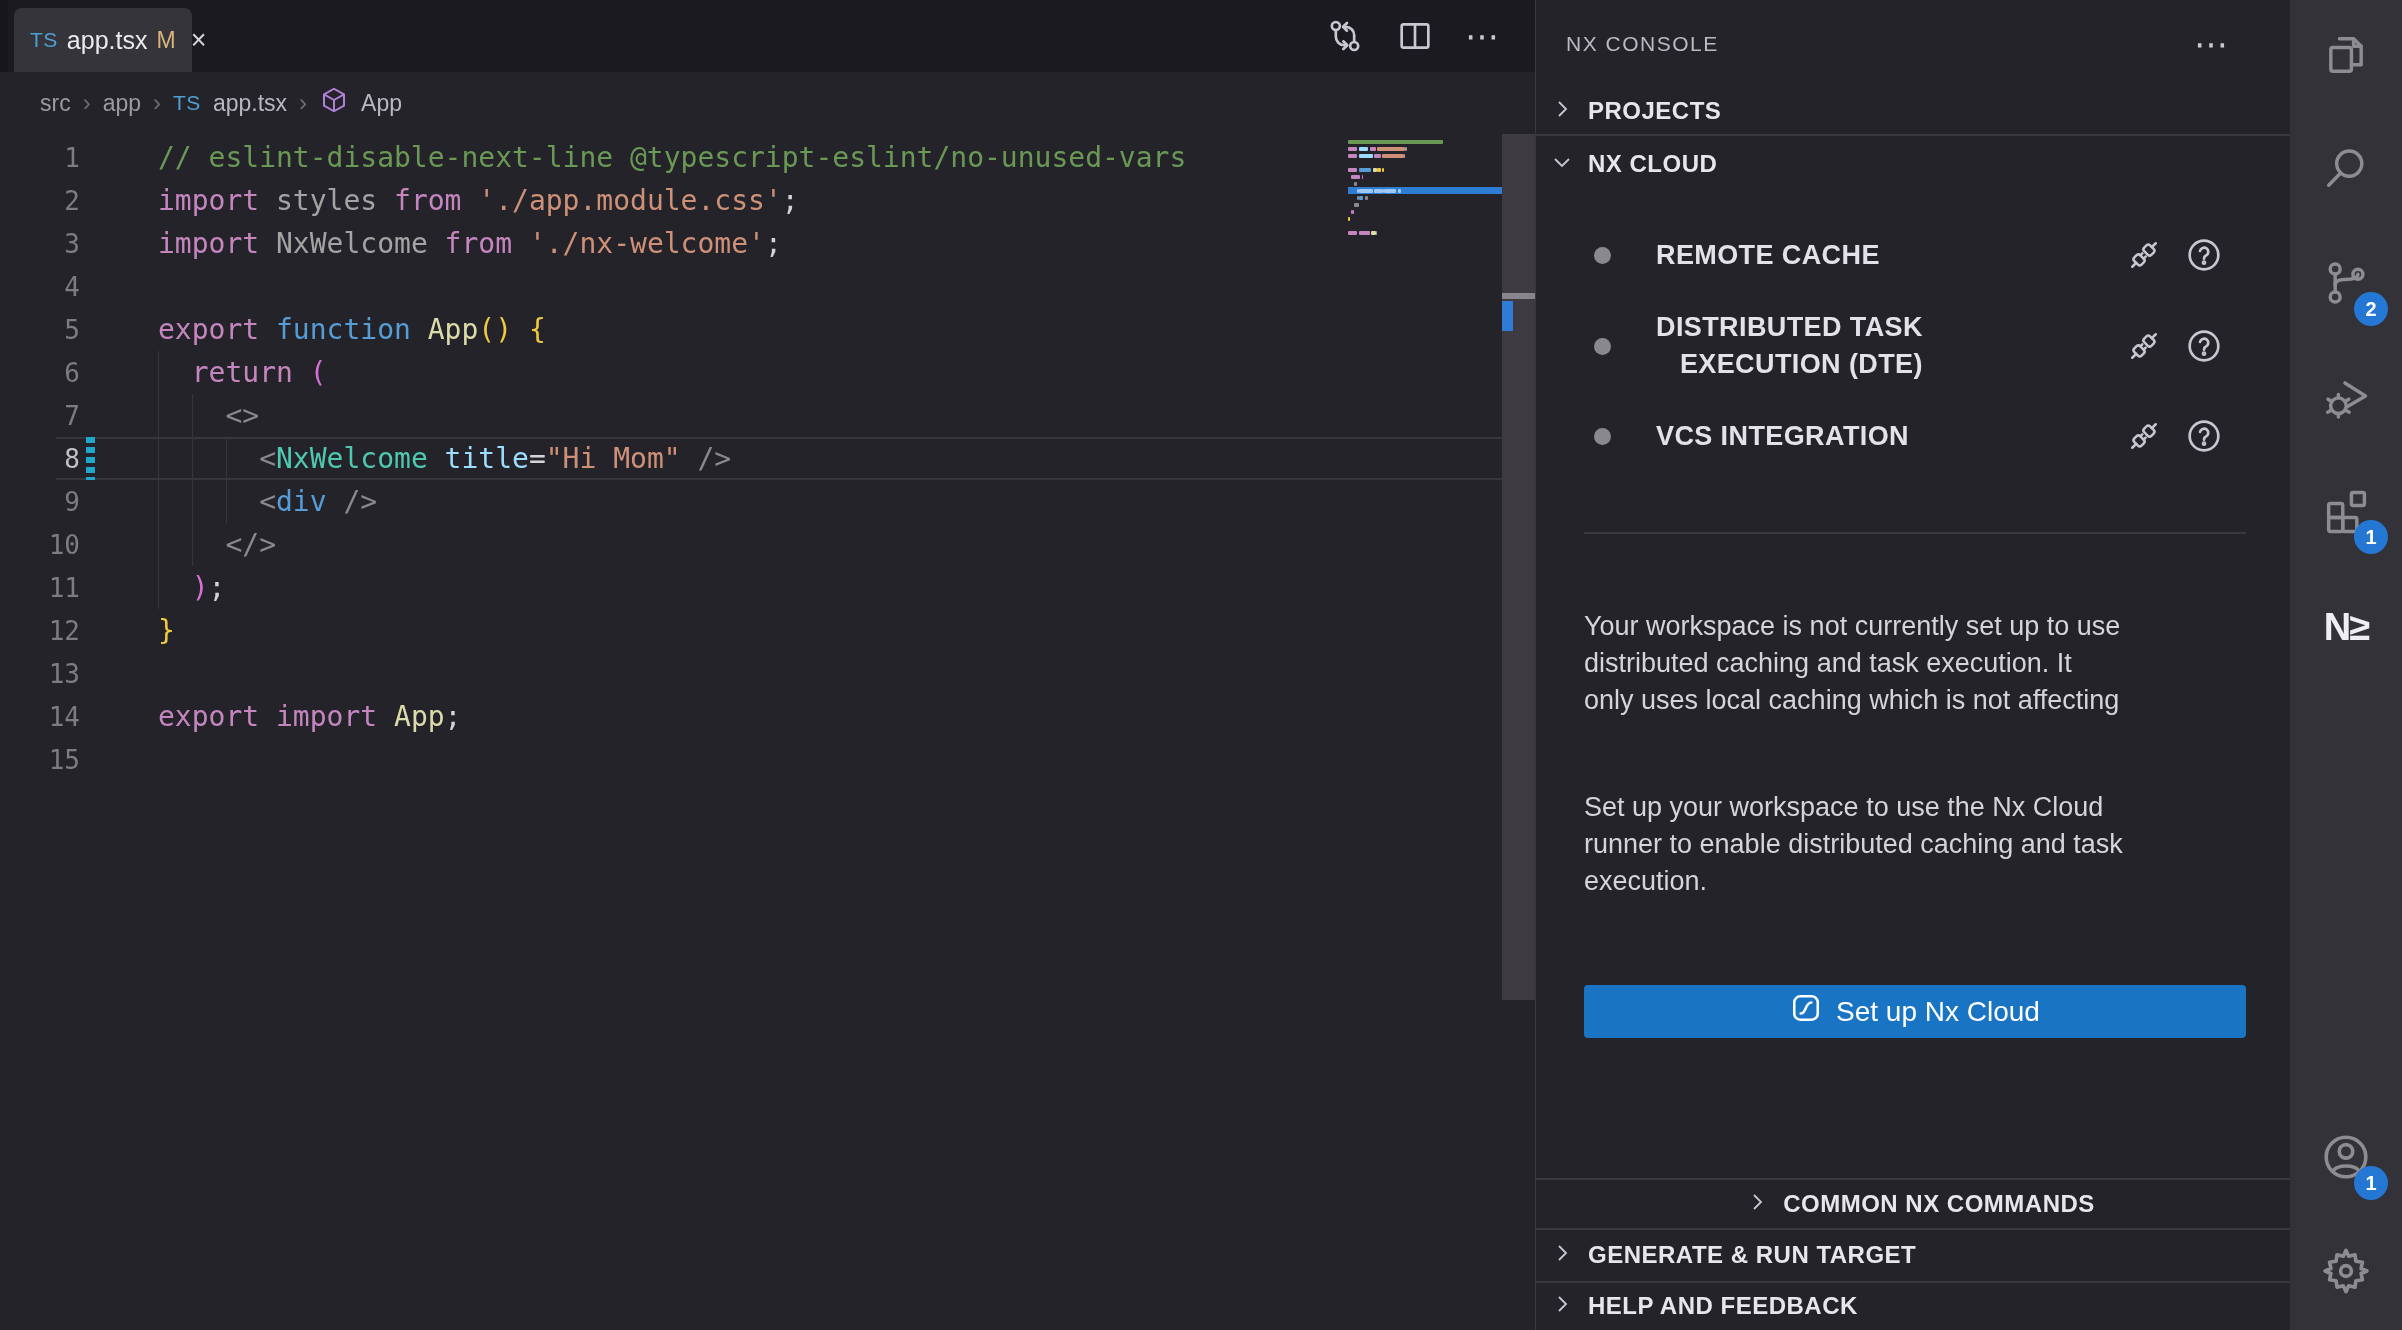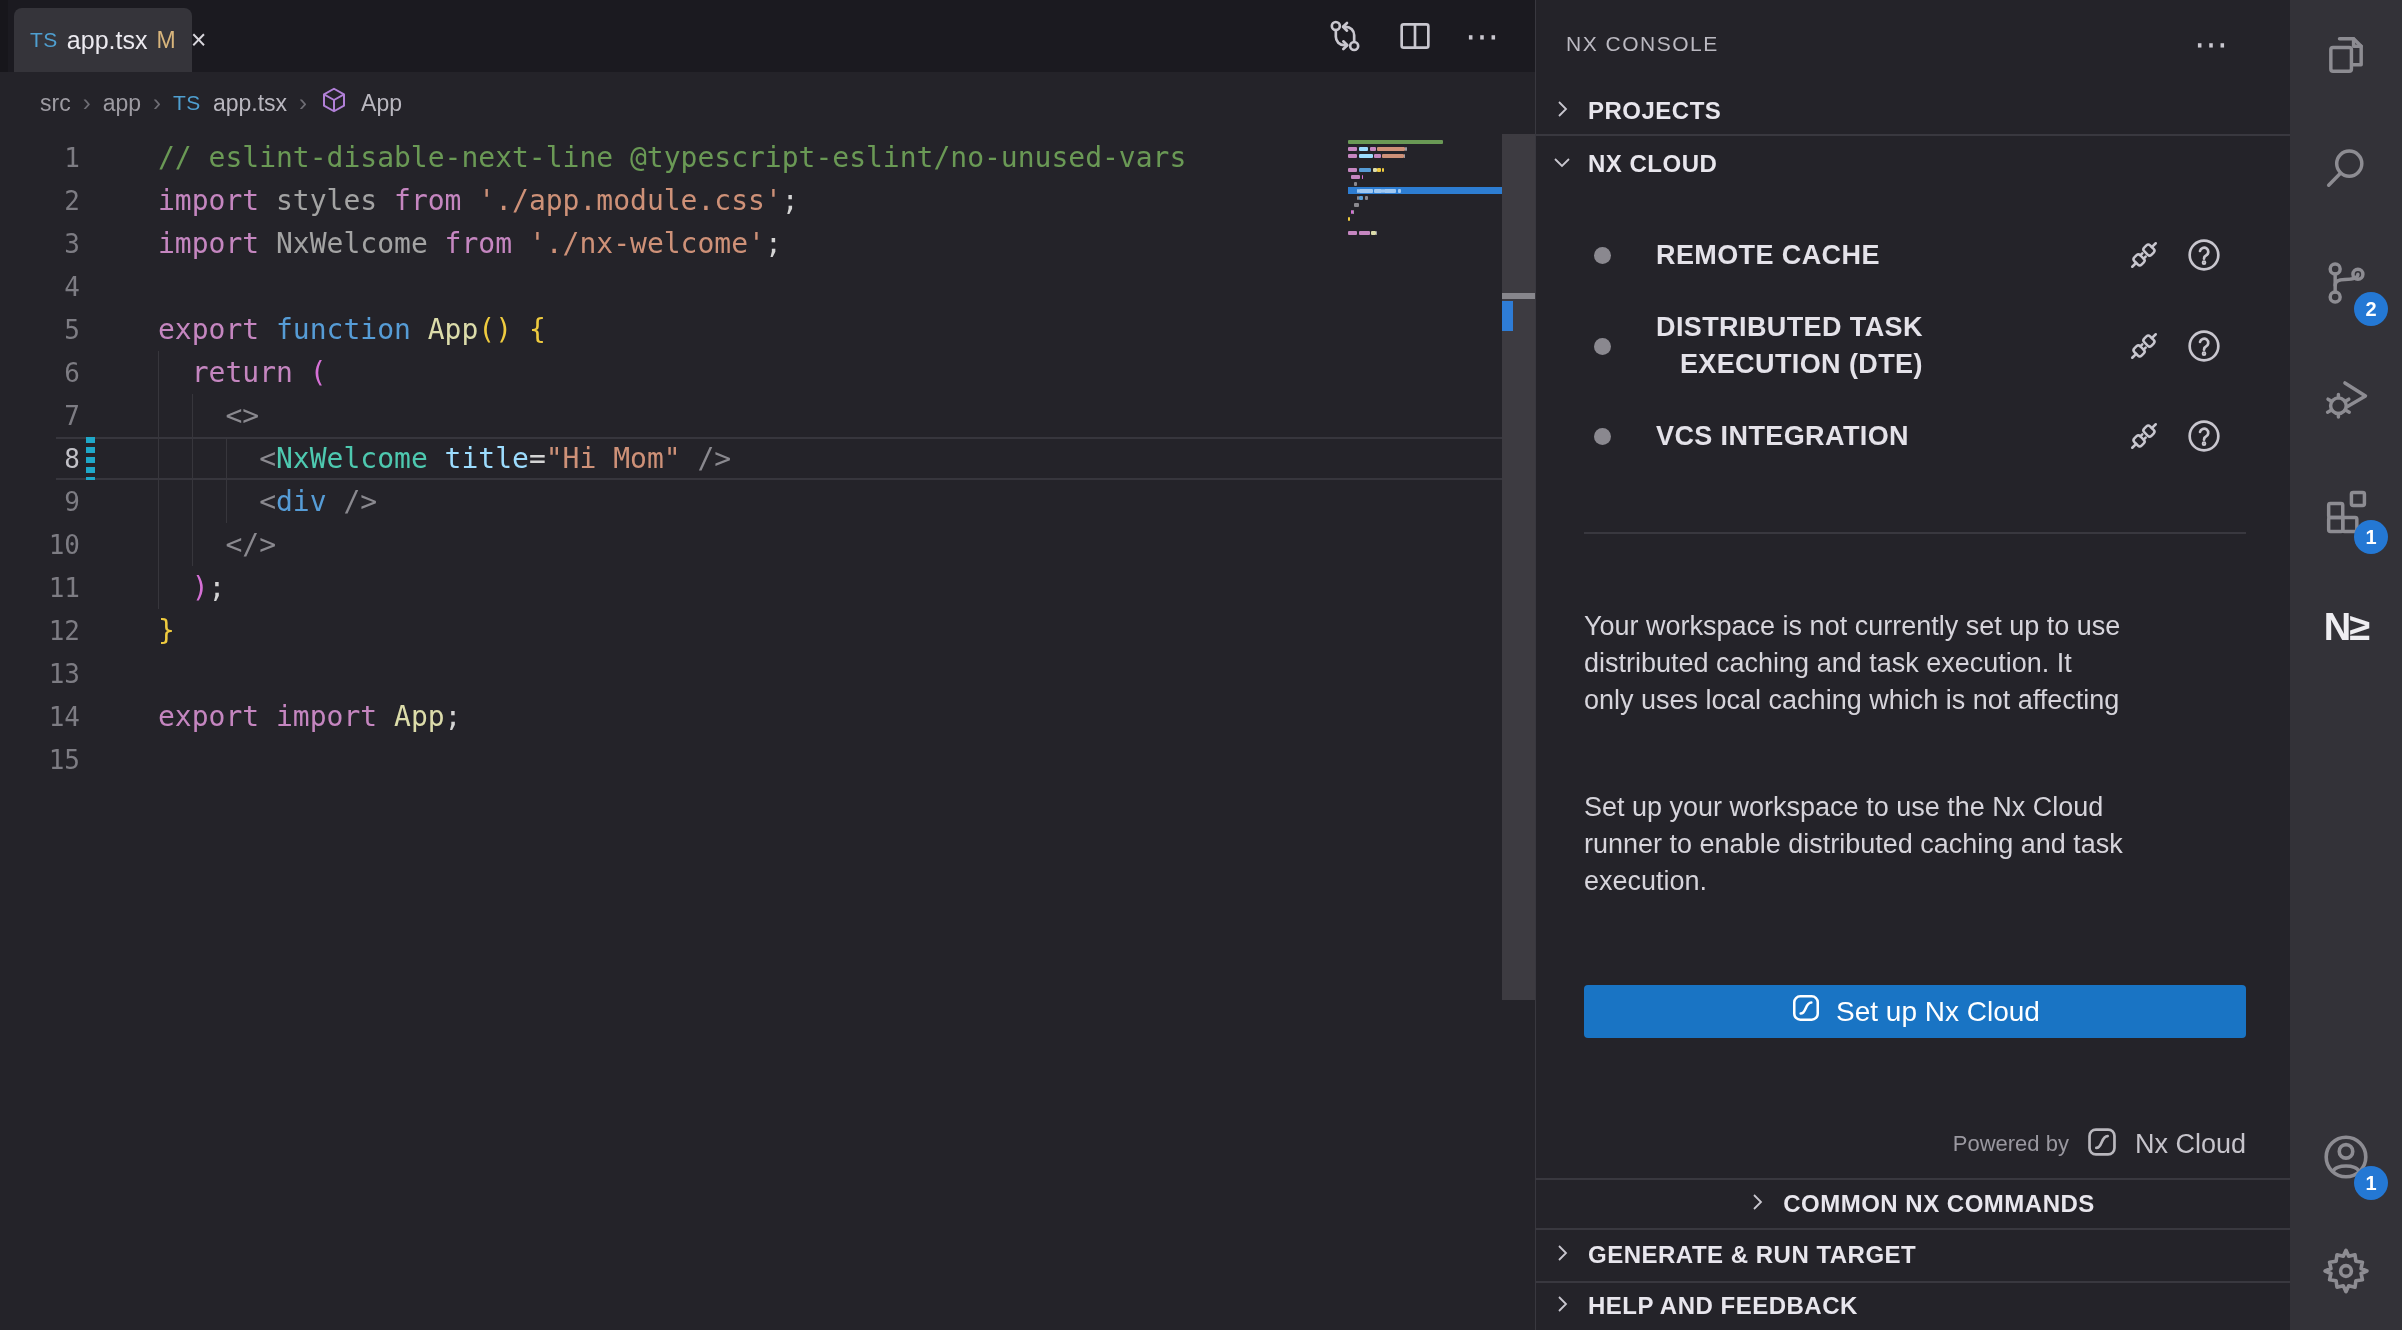--- a/index.html
+++ b/index.html
@@ -401,28 +401,20 @@
       </div>
 
     <button id="setup-btn">
       <span id="btn-logo"><svg width="32" height="32" viewBox="0 0 24 24" fill="none" stroke="#ffffff" stroke-width="1.9" stroke-linecap="round">
             <rect x="3.2" y="3.2" width="17.6" height="17.6" rx="4.5"></rect>
             <path d="M8 16.2c4.4 0 3.2-8.4 8-8.4"></path>
           </svg></span>
       <span>Set up Nx Cloud</span>
     </button>
 
-    <div id="powered">
-      <span class="pw-label">Powered by</span>
-      <span id="pw-logo"><svg width="34" height="34" viewBox="0 0 24 24" fill="none" stroke="#b9b7bd" stroke-width="1.9" stroke-linecap="round">
-            <rect x="3.2" y="3.2" width="17.6" height="17.6" rx="4.5"></rect>
-            <path d="M8 16.2c4.4 0 3.2-8.4 8-8.4"></path>
-          </svg></span>
-      <span class="pw-name">Nx Cloud</span>
-    </div>
 
     <div id="bottom-sections">
         <div class="divider" style="top: 1178px;"></div>
         <div class="sect-row" style="top: 1179px; height: 49px; justify-content: center;">
           <span class="chev"><svg width="24" height="24" viewBox="0 0 24 24" fill="none" stroke-width="1.8">
               <path d="M9 5l7 7-7 7"></path>
             </svg></span>
           <span class="sect-label">COMMON NX COMMANDS</span>
         </div>
         <div class="divider" style="top: 1228px;"></div>

